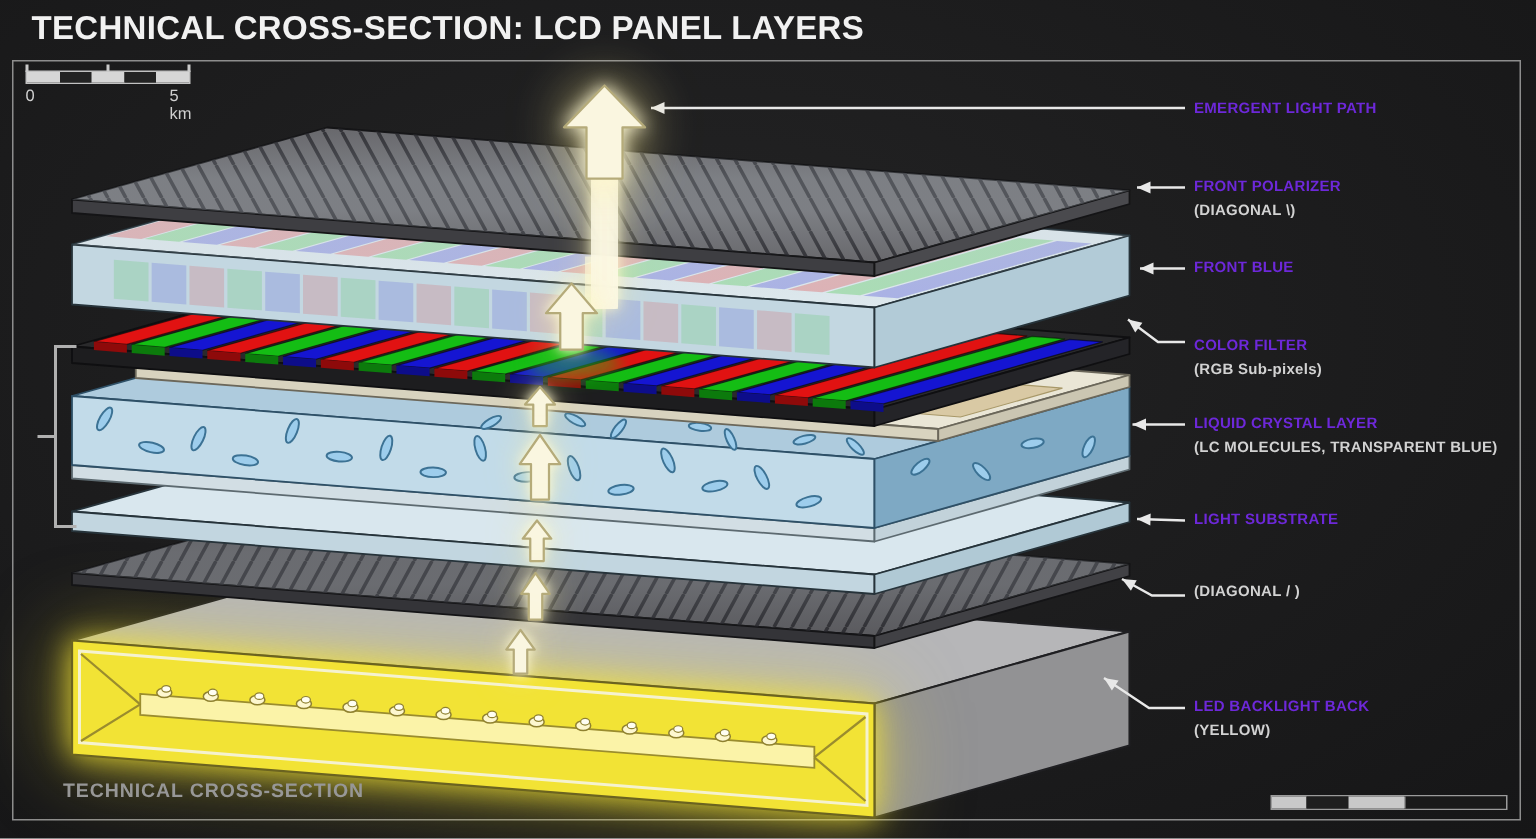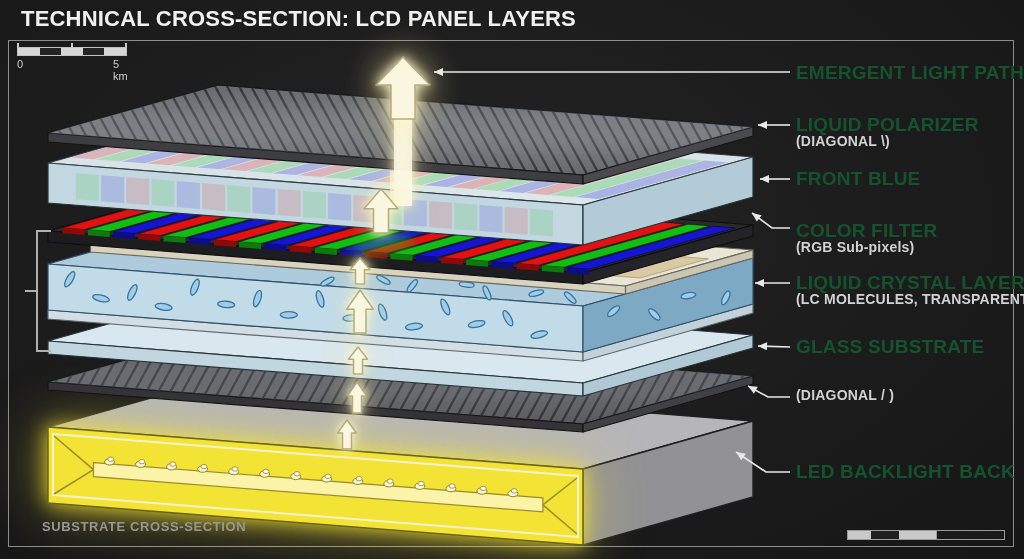--- a/index.html
+++ b/index.html
@@ -14,22 +14,22 @@
   }
   .frame{
     position:absolute;left:8px;top:40px;width:1006px;height:507px;
     border:1.5px solid #8d8d8d;box-sizing:border-box;pointer-events:none;
   }
   #diagram-svg{position:absolute;left:0;top:0;}
   .glow-arrow{filter:drop-shadow(0 0 4px rgba(255,250,210,.95)) drop-shadow(0 0 11px rgba(255,240,160,.55));}
   .glow-arrow-big{filter:drop-shadow(0 0 6px rgba(255,250,215,1)) drop-shadow(0 0 18px rgba(255,238,150,.75));}
   .glow-yellow{filter:drop-shadow(0 0 10px rgba(242,227,53,.85)) drop-shadow(0 0 26px rgba(240,222,50,.5));}
   .callout{position:absolute;left:796px;white-space:nowrap;}
-  .callout-main{font-size:19px;font-weight:bold;color:#14532d;line-height:18px;letter-spacing:.2px;}
-  .callout-sub{font-size:14px;font-weight:bold;color:#d2d2d2;line-height:14px;letter-spacing:.2px;}
+  .callout-main{font-size:10px;font-weight:bold;color:#6d28d9;line-height:18px;letter-spacing:.2px;}
+  .callout-sub{font-size:10px;font-weight:bold;color:#d2d2d2;line-height:14px;letter-spacing:.2px;}
   .callout-sub:empty{display:none;}
   .scalebar{position:absolute;}
   .sb-bar{display:flex;height:7px;border:1px solid #c2c2c2;box-sizing:content-box;}
   .sb-seg{height:100%;}
   .sb-tick{position:absolute;top:-4px;width:1.5px;height:5px;background:#c9c9c9;}
   .sb-label{position:absolute;top:11px;font-size:11px;color:#cfcfcf;}
   .caption{
     position:absolute;left:42px;top:519px;font-size:13px;font-weight:bold;
     color:#979797;letter-spacing:.6px;
   }
@@ -307,39 +307,40 @@
     <div class="sb-seg" style="width:24%;background:#c9c9c9"></div>
     <div class="sb-seg" style="width:43%;background:#1a1a1a;border-left:1px solid #9b9b9b"></div>
   </div>
 </div>
 
 <div class="callout" style="top:64px">
   <div class="callout-main">EMERGENT LIGHT PATH</div>
 
 </div>
 <div class="callout" style="top:116px">
-  <div class="callout-main">LIQUID POLARIZER</div>
+  <div class="callout-main">FRONT POLARIZER</div>
   <div class="callout-sub">(DIAGONAL \)</div>
 </div>
 <div class="callout" style="top:170px">
   <div class="callout-main">FRONT BLUE</div>
 
 </div>
 <div class="callout" style="top:222px">
   <div class="callout-main">COLOR FILTER</div>
   <div class="callout-sub">(RGB Sub-pixels)</div>
 </div>
 <div class="callout" style="top:274px">
   <div class="callout-main">LIQUID CRYSTAL LAYER</div>
   <div class="callout-sub">(LC MOLECULES, TRANSPARENT BLUE)</div>
 </div>
 <div class="callout" style="top:338px">
-  <div class="callout-main">GLASS SUBSTRATE</div>
+  <div class="callout-main">LIGHT SUBSTRATE</div>
 
 </div>
 <div class="callout" style="top:388px">
   <div class="callout-sub">(DIAGONAL / )</div>
 </div>
 <div class="callout" style="top:463px">
   <div class="callout-main">LED BACKLIGHT BACK</div>
-</div>
-
-<div class="caption">SUBSTRATE CROSS-SECTION</div>
+  <div class="callout-sub">(YELLOW)</div>
+</div>
+
+<div class="caption">TECHNICAL CROSS-SECTION</div>
 
 </body></html>

